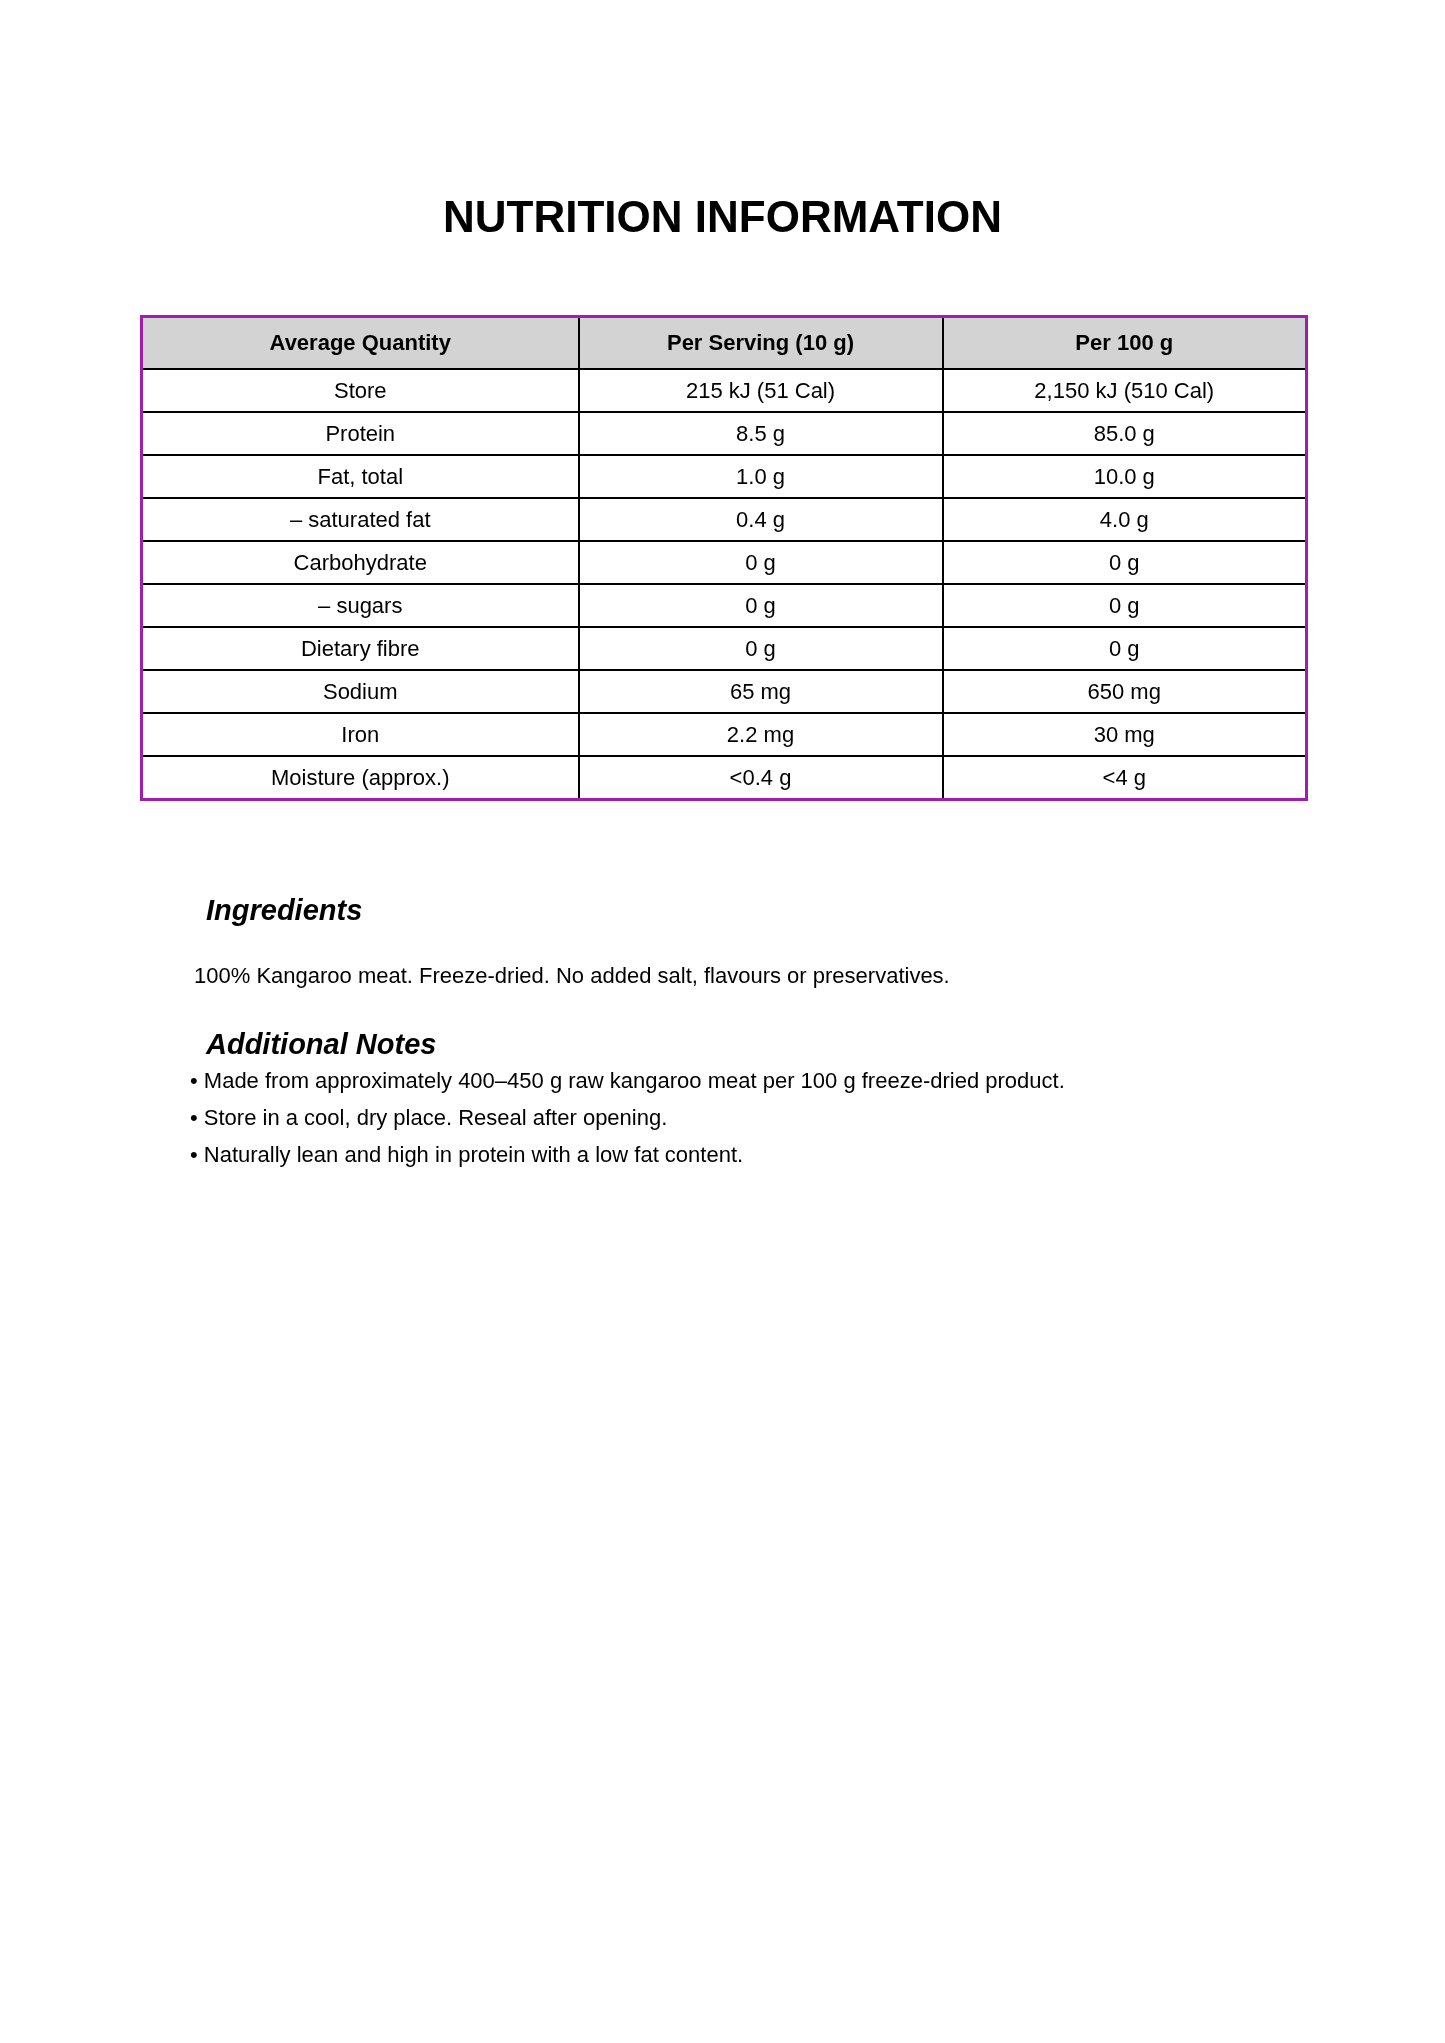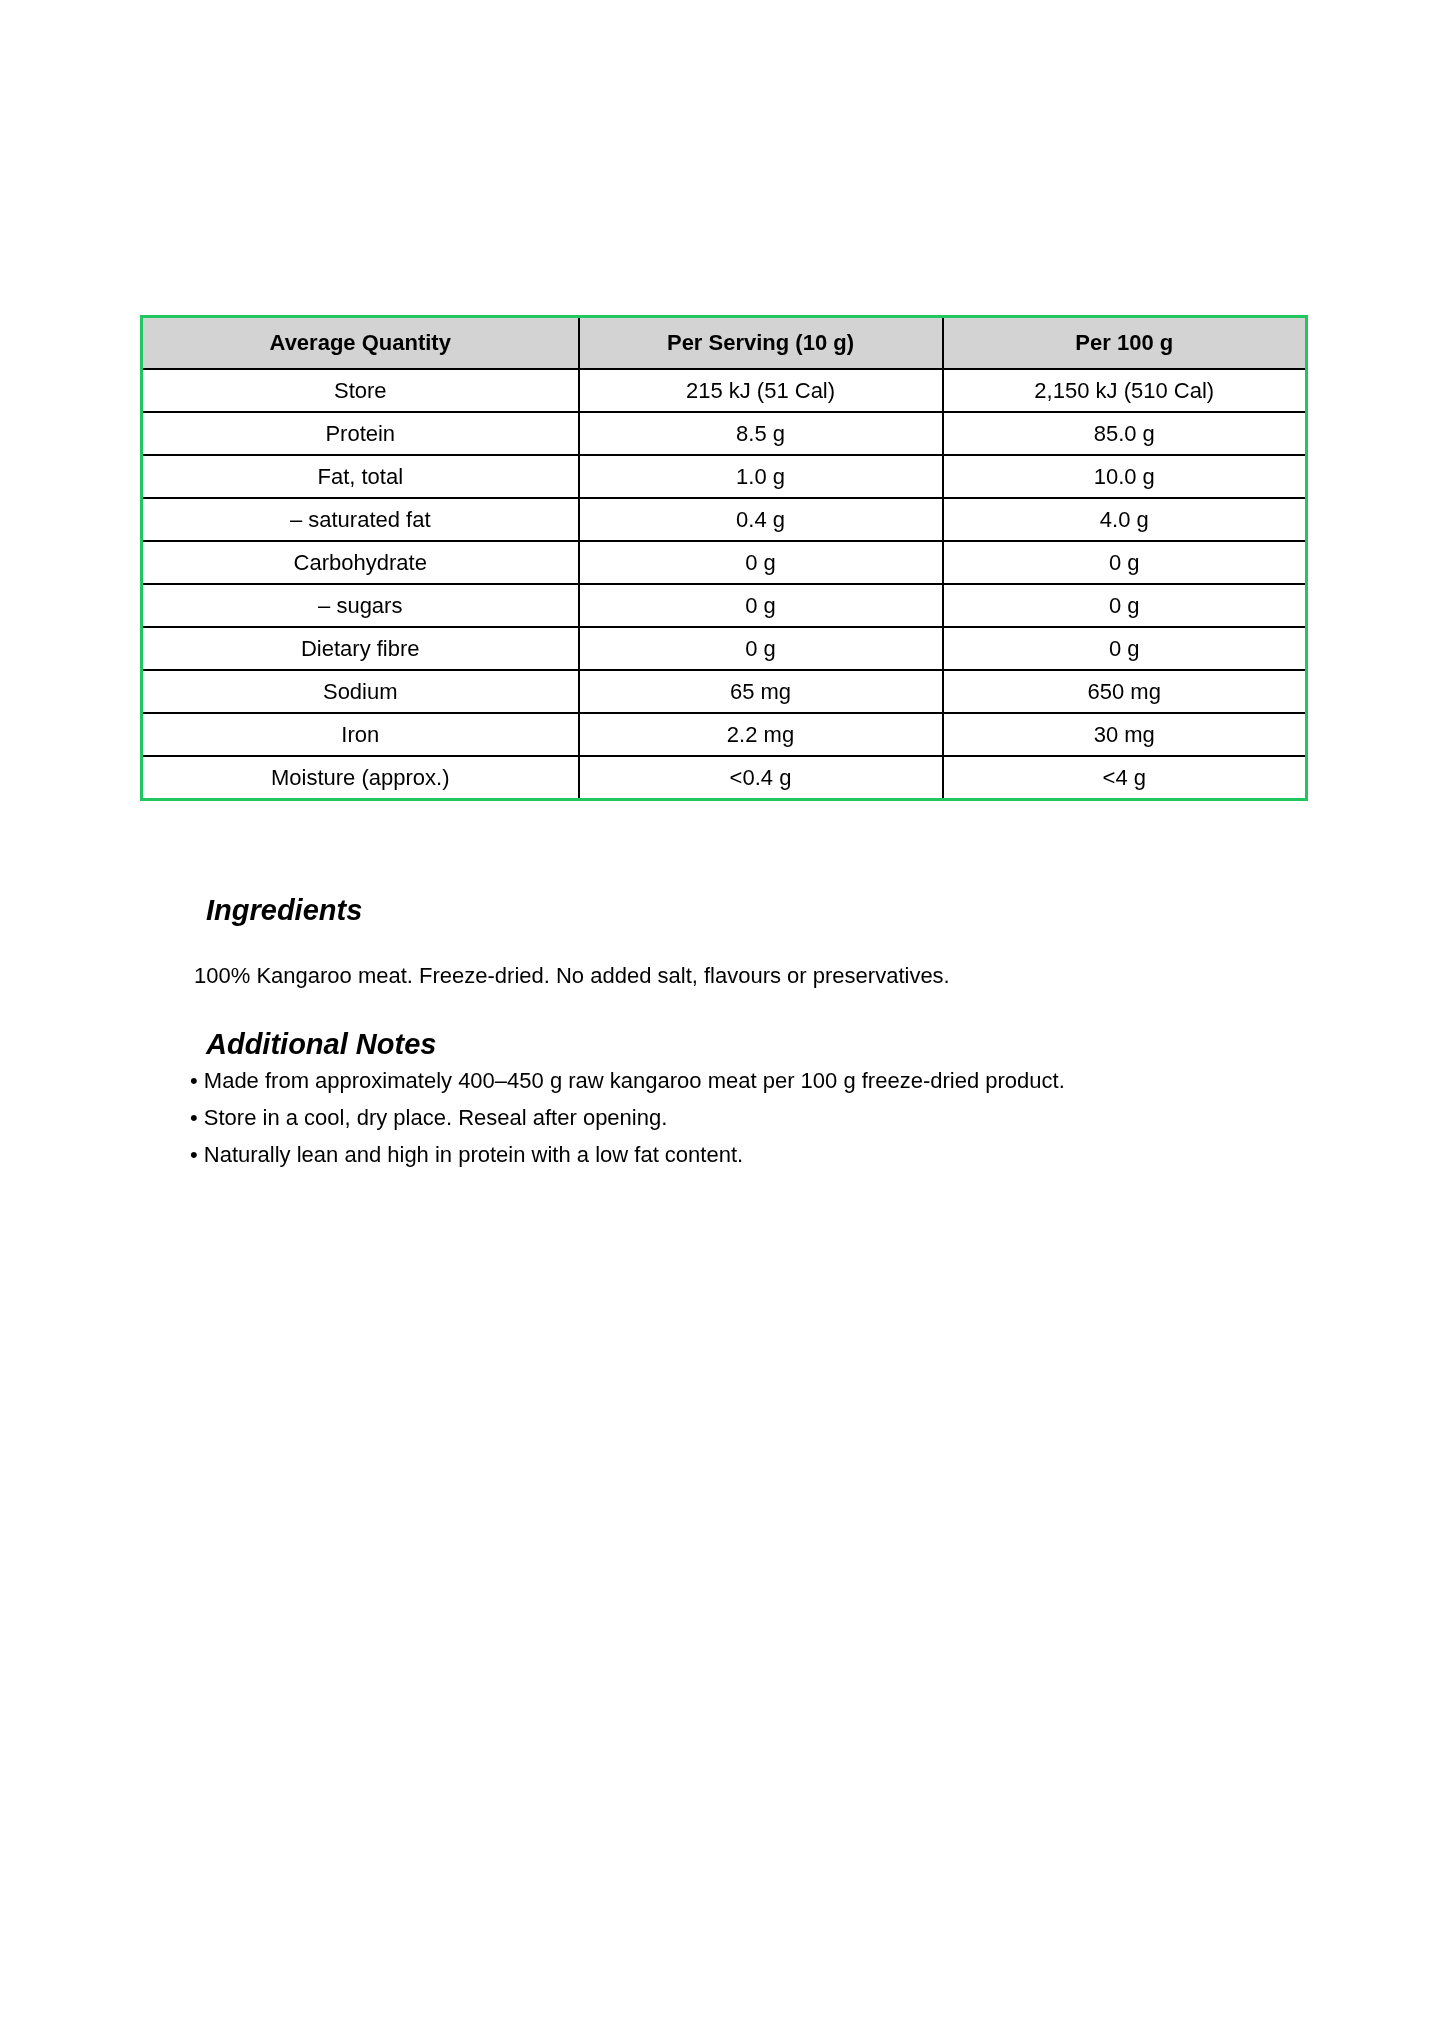--- a/index.html
+++ b/index.html
@@ -35,21 +35,21 @@
     font-size: 22px;
     line-height: 1.3;
   }
   table.nutrition-table {
     position: absolute;
     top: 315px;
     left: 140px;
     width: 1165px;
     border-collapse: collapse;
     table-layout: fixed;
-    border: 3px solid #22c55e;
+    border: 3px solid #a21caf;
   }
   .nutrition-table th,
   .nutrition-table td {
     border: 2px solid #000000;
     text-align: center;
     vertical-align: middle;
     font-size: 22px;
     padding: 0;
     overflow: hidden;
     white-space: nowrap;
@@ -90,20 +90,21 @@
     font-size: 22px;
     line-height: 37px;
   }
   .note { margin: 0; }
 </style>
 </head>
 <body>
 
 <div class="page">
 
+  <h1 class="title">NUTRITION INFORMATION</h1>
 
 
   <table class="nutrition-table">
     <colgroup>
       <col style="width:437px">
       <col style="width:364px">
       <col style="width:364px">
     </colgroup>
     <thead>
       <tr>

